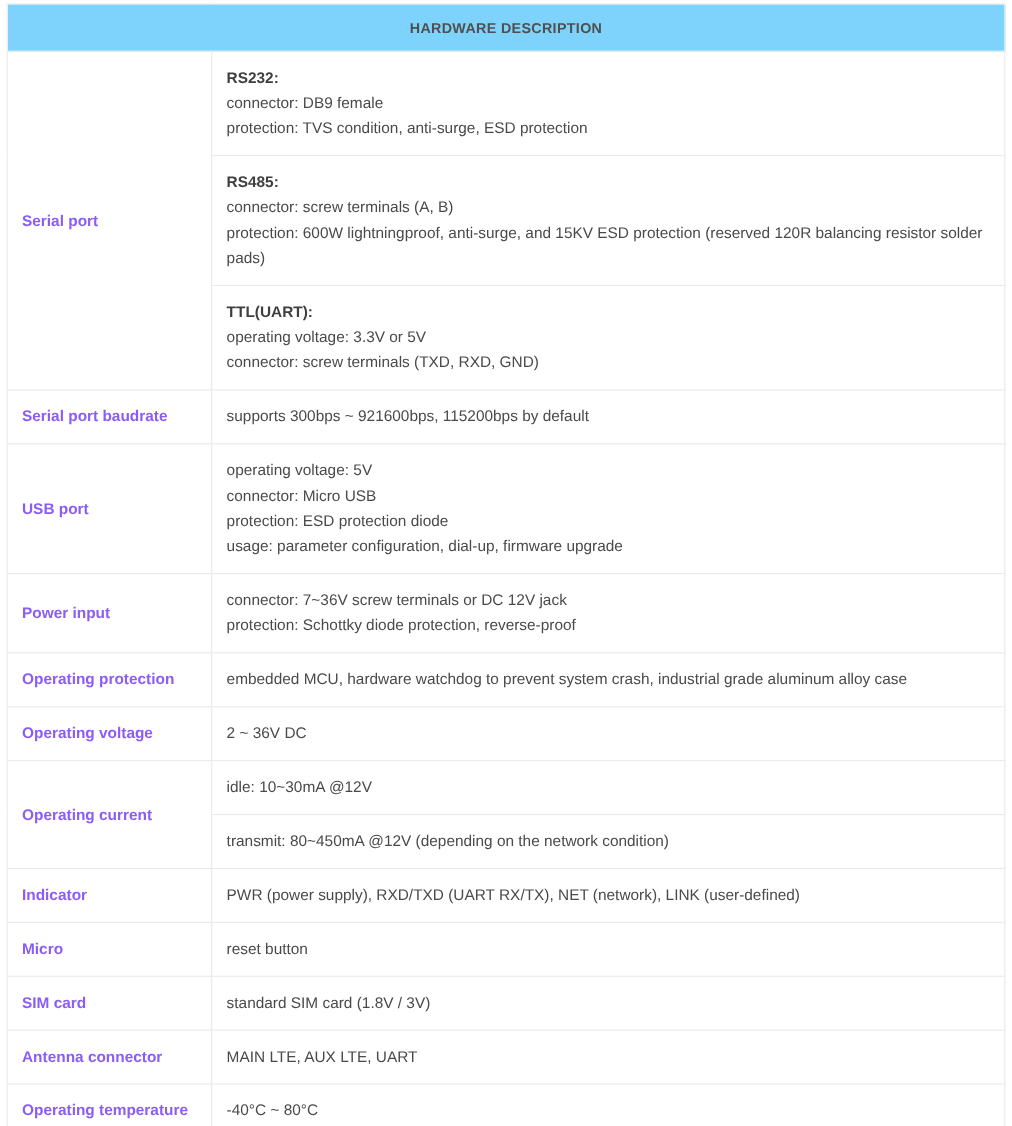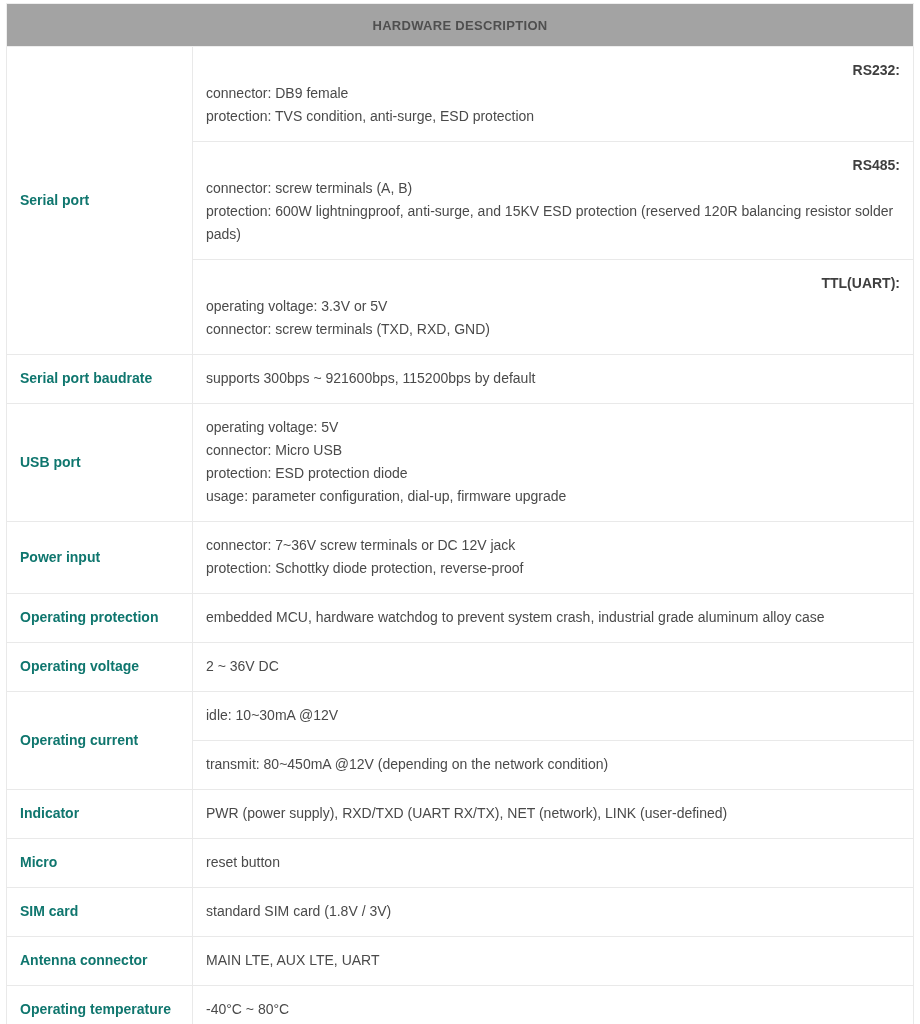--- a/index.html
+++ b/index.html
@@ -14,52 +14,51 @@
   .page {
     padding: 3px 6px 0 6px;
     width: 908px;
   }
   table.spec-table {
     width: 908px;
     border-collapse: collapse;
     table-layout: fixed;
   }
   th.table-title {
-    background: #a3a3a3;
+    background: #7dd3fc;
     border: 1px solid #eeeeee;
     height: 40px;
     font-size: 13px;
     font-weight: bold;
     letter-spacing: 0.3px;
     color: #4f4f4f;
     text-align: center;
     vertical-align: middle;
   }
   tbody th, tbody td {
     border: 1px solid #e9e9e9;
     vertical-align: middle;
     text-align: left;
     padding: 12px 13px 13px 13px;
     font-size: 14px;
     line-height: 23px;
     word-wrap: break-word;
   }
   tbody th.spec-label {
     font-weight: bold;
-    color: #0f766e;
+    color: #8b5cf6;
   }
   tbody td.spec-value {
     color: #4a4a4a;
     font-weight: normal;
   }
   .spec-line { white-space: normal; }
   .spec-line.bold {
     font-weight: bold;
     color: #3f3f3f;
-    text-align: right;
   }
 </style>
 </head>
 <body>
 
 <div class="page">
   <table class="spec-table">
     <colgroup>
       <col style="width:186px">
       <col>

